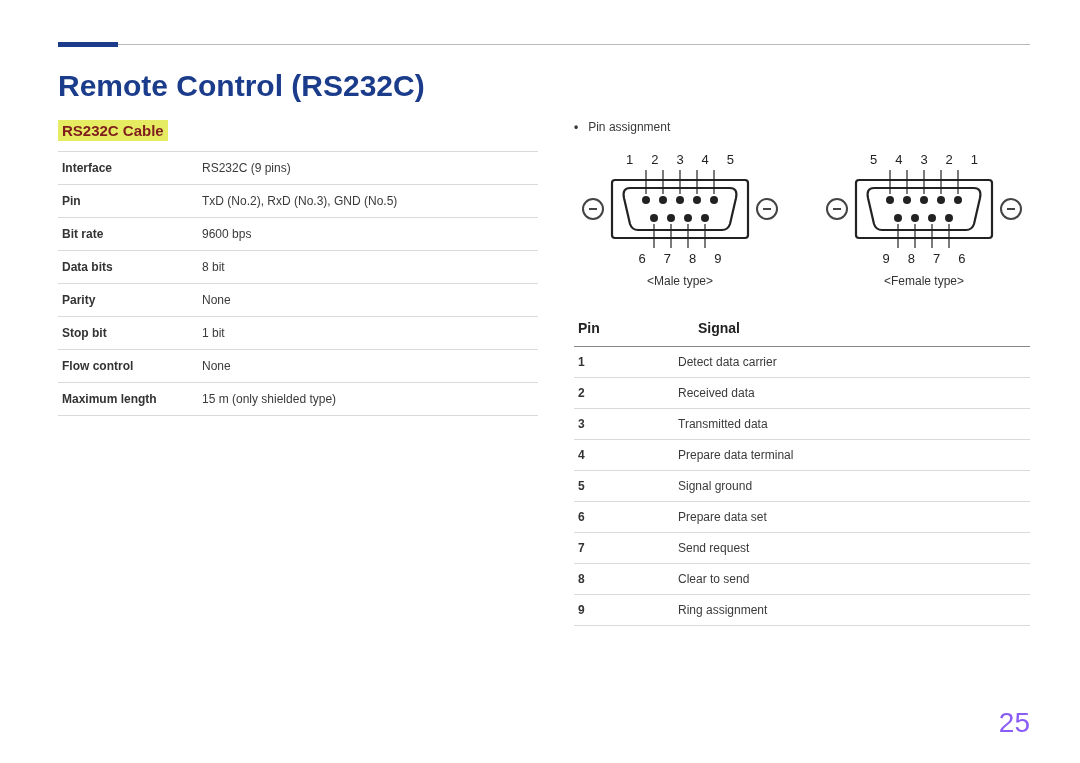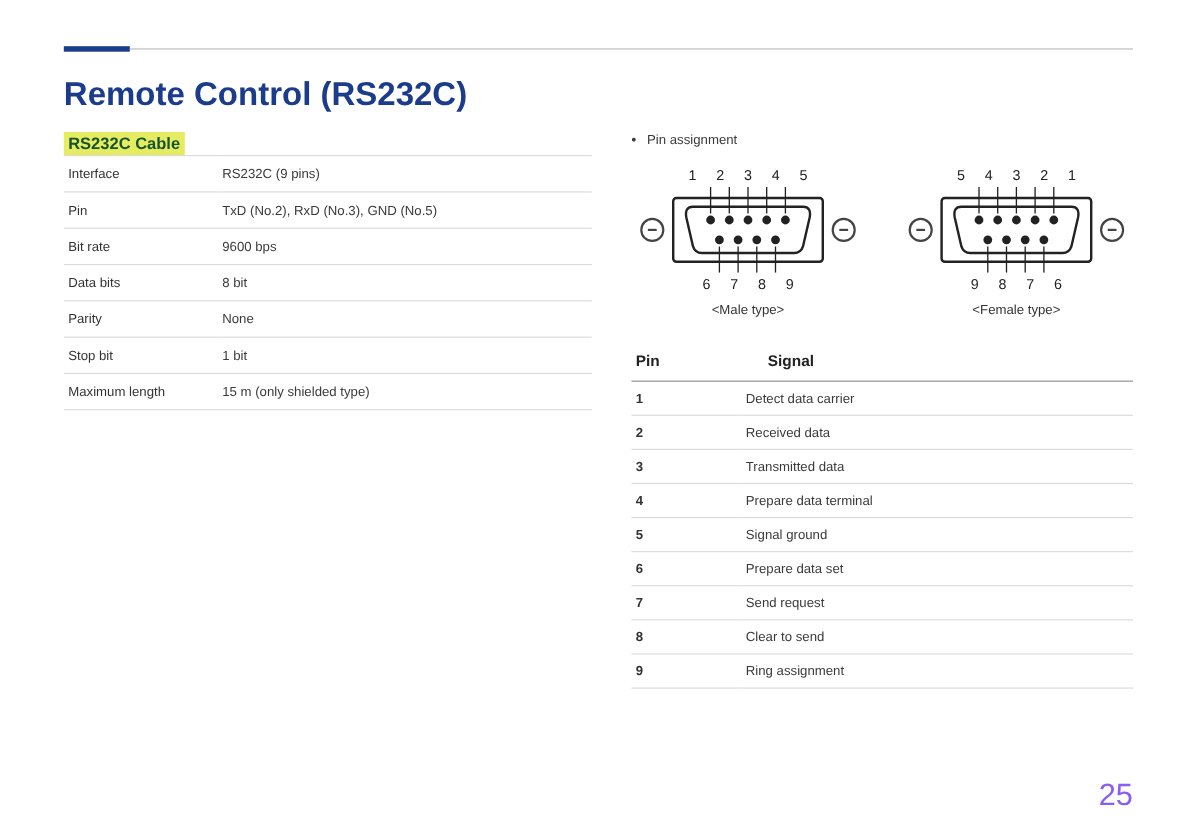--- a/index.html
+++ b/index.html
@@ -43,36 +43,37 @@
   .col-right { flex: 1; }
   h2.section-h {
     font-size: 22px;
     font-weight: 700;
     color: #222;
     margin-bottom: 18px;
   }
   h3.sub-h {
     font-size: 15px;
     font-weight: 700;
-    color: #14532d;
+    color: #7f1d1d;
     background: #e6ec62;
     display: inline-block;
     padding: 2px 4px;
+    margin-bottom: 10px;
   }
   table.spec {
     width: 100%;
     border-collapse: collapse;
     font-size: 12px;
   }
   table.spec td {
     padding: 9px 4px;
     border-bottom: 1px solid #d9d9d9;
     vertical-align: middle;
   }
-  table.spec td.k { font-weight: 400; width: 140px; color:#333;}
+  table.spec td.k { font-weight: 700; width: 140px; color:#333;}
   table.spec tr:first-child td { border-top: 1px solid #d9d9d9; }
   .bullet-row {
     font-size: 12px;
     margin-bottom: 18px;
     display: flex;
     gap: 10px;
   }
   .bullet-row .dot { font-weight: 700; }
   .connectors {
     display: flex;
@@ -155,20 +156,24 @@
             <td class="k">Data bits</td>
             <td>8 bit</td>
           </tr>
       <tr>
             <td class="k">Parity</td>
             <td>None</td>
           </tr>
       <tr>
             <td class="k">Stop bit</td>
             <td>1 bit</td>
+          </tr>
+      <tr>
+            <td class="k">Flow control</td>
+            <td>None</td>
           </tr>
       <tr>
             <td class="k">Maximum length</td>
             <td>15 m (only shielded type)</td>
           </tr>
     </tbody>
       </table>
   </div>
 
   <div class="col-right">

